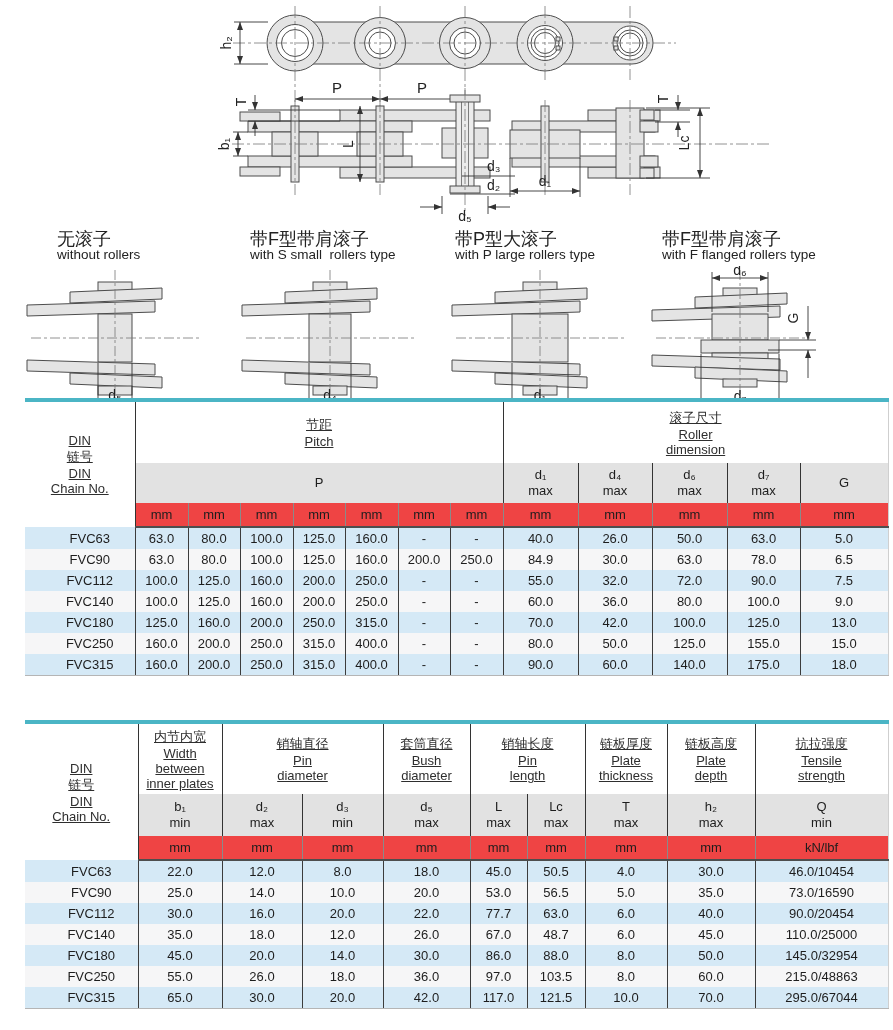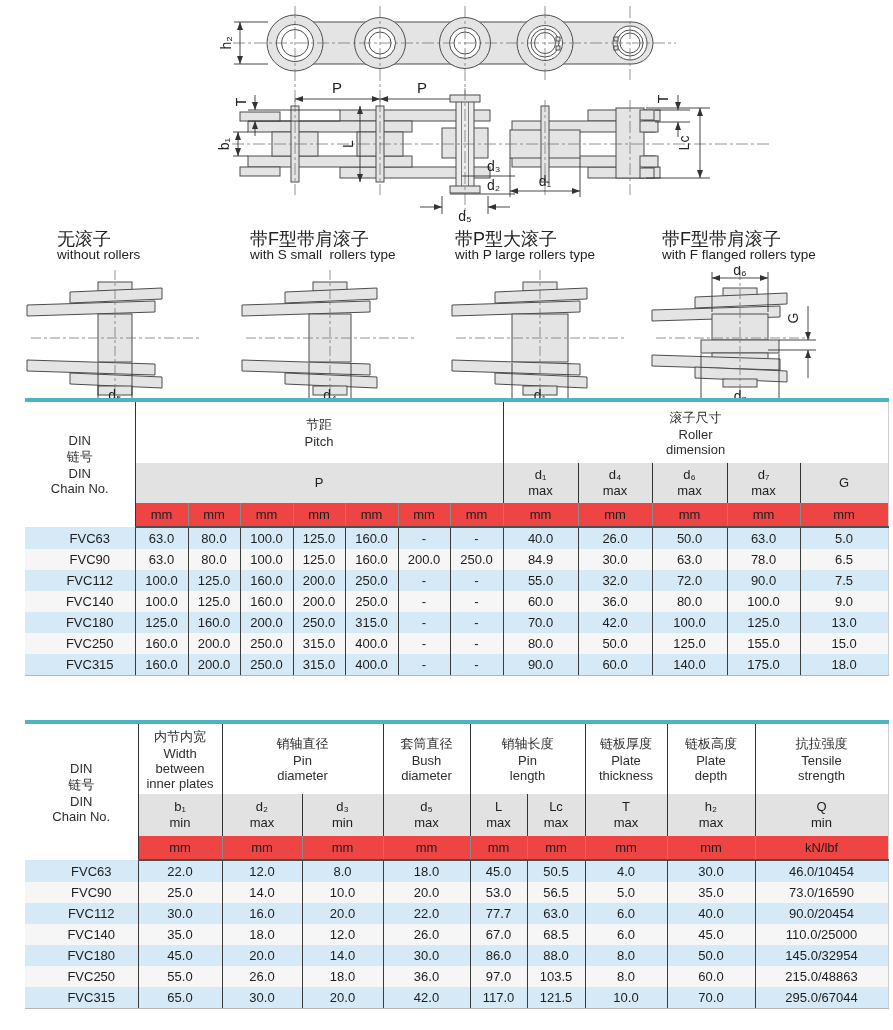--- a/index.html
+++ b/index.html
@@ -7,21 +7,21 @@
        font-family:"Liberation Sans","DejaVu Sans",sans-serif;color:#222;}
   .abs{position:absolute;}
   svg text{font-family:"Liberation Sans","DejaVu Sans",sans-serif;fill:#222;}
   
   .rt-title{line-height:15px;font-size:13.5px;color:#222;white-space:pre;}
   .rt-title .zh{font-size:18px;}
   
   table.spec{border-collapse:collapse;table-layout:fixed;width:863px;
              border-top:4px solid #4bb5c5;font-size:13px;color:#1d1d1d;}
   table.spec td{padding:0;text-align:center;vertical-align:middle;overflow:hidden;}
-  td.hd{white-space:pre-line;color:#2e2e2e;background:#fff;}
+  td.hd{white-space:pre-line;color:#2e2e2e;background:#fff;text-decoration:underline;}
   td.chain-hd{background:#fff;border-right:1px solid #333;}
   td.grp{border-left:1px solid #333;}
   td.gray{background:#e2e2e2;white-space:pre-line;border-left:1px solid #333;line-height:16px;}
   td.unit{border-left:1px solid #8a8a8a;border-bottom:2px solid #4e4e4e;background:#ef4444;height:23px;}
   td.unit.first{border-left:none;}
   tbody.striped tr:nth-child(odd) td{background:#d5e9f6;}
   tbody.striped tr:nth-child(even) td{background:#f6f6f7;}
   tbody.striped td{border-left:1px solid #3c3c3c;height:21px;}
   tbody.striped td.cname{border-left:none;padding-left:20px;}
   tbody.striped tr:last-child td{border-bottom:1px solid #b5b5b5;text-align:center;}
@@ -561,21 +561,21 @@
           <td>40.0</td>
           <td>90.0/20454</td>
         </tr>
         <tr>
           <td class="cname">FVC140</td>
           <td>35.0</td>
           <td>18.0</td>
           <td>12.0</td>
           <td>26.0</td>
           <td>67.0</td>
-          <td>68.5</td>
+          <td>48.7</td>
           <td>6.0</td>
           <td>45.0</td>
           <td>110.0/25000</td>
         </tr>
         <tr>
           <td class="cname">FVC180</td>
           <td>45.0</td>
           <td>20.0</td>
           <td>14.0</td>
           <td>30.0</td>

